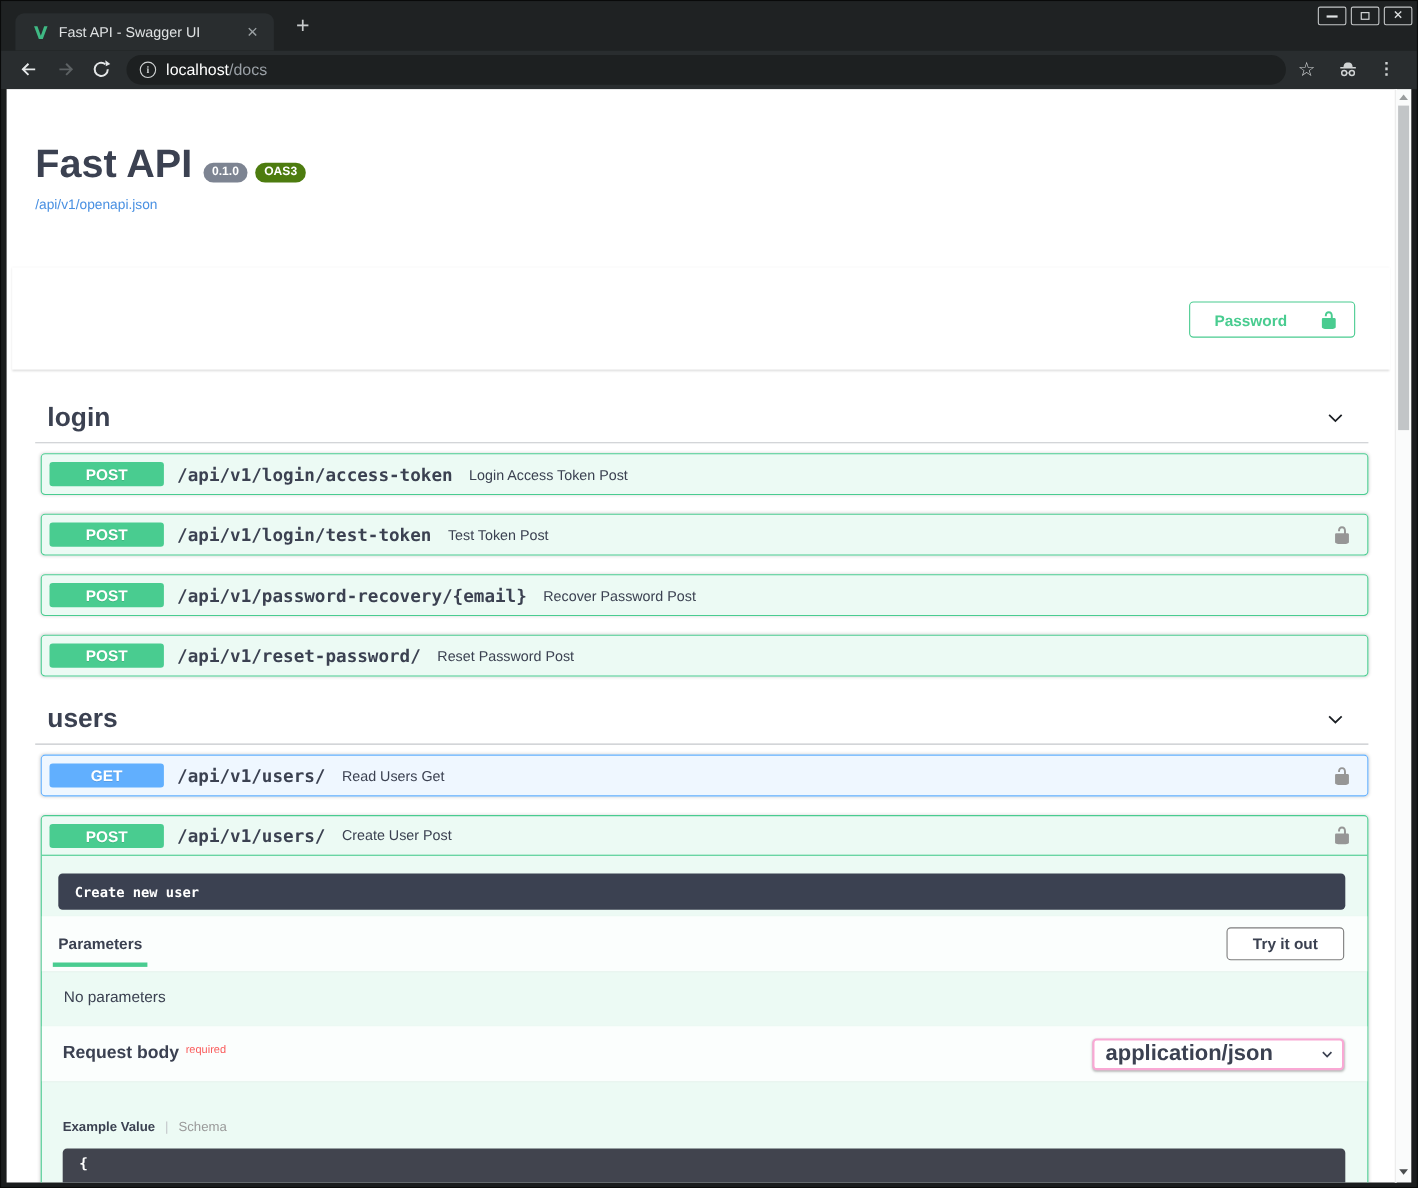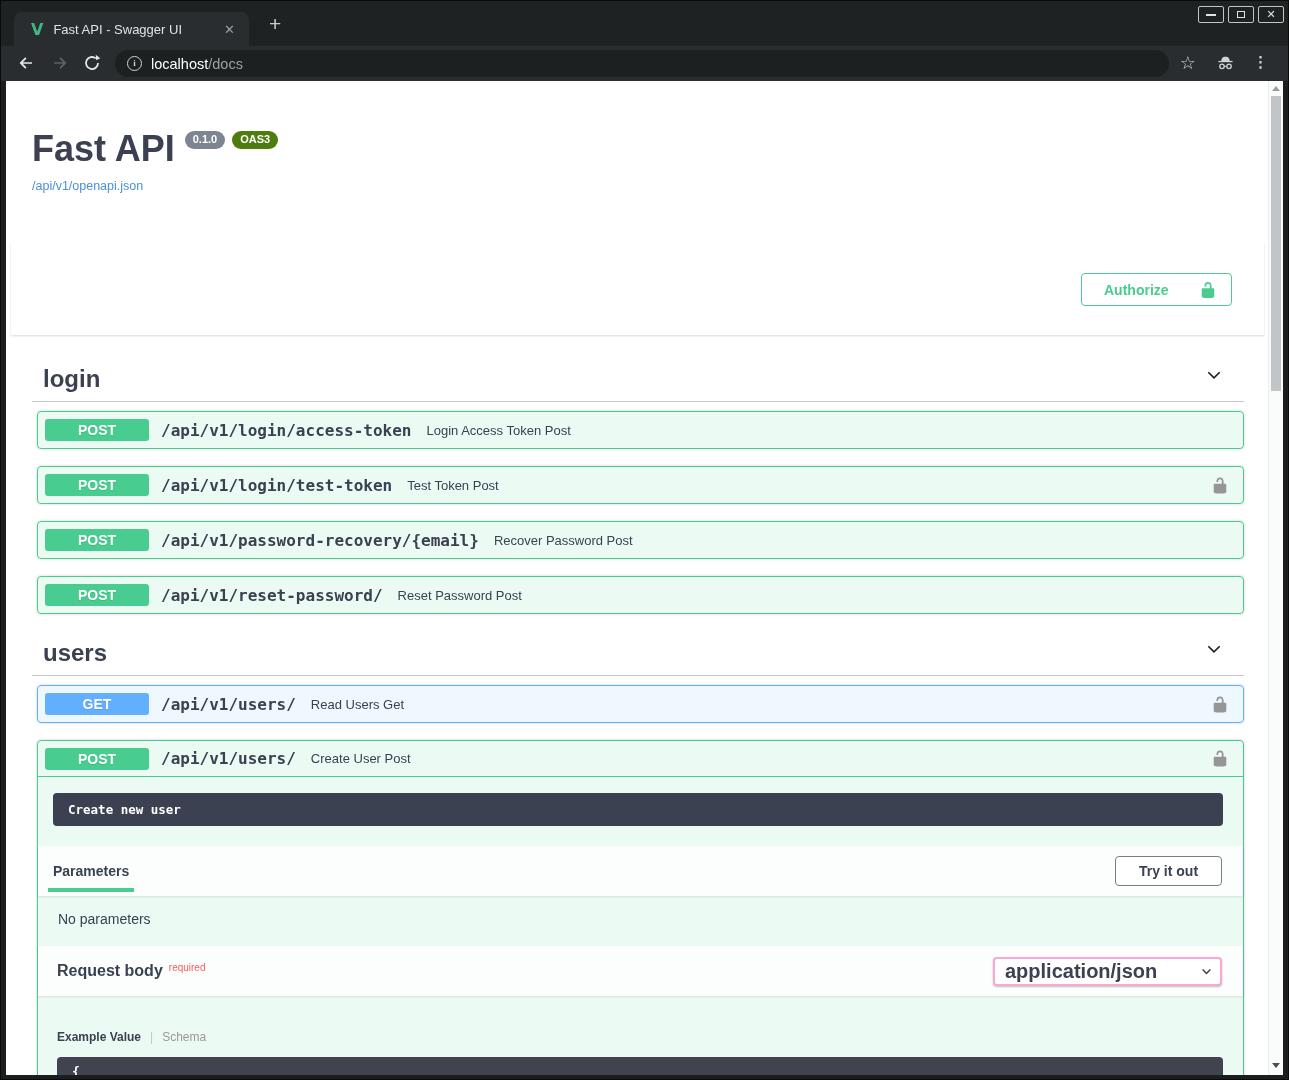--- a/index.html
+++ b/index.html
@@ -45,37 +45,37 @@
               font-weight: 700; letter-spacing: 0; }
 
   
   .page { position: absolute; top: 80px; left: 5px; width: 1264px; bottom: 4px;
           background: #fff; overflow: hidden; color: #3b4151; }
   .swagger-wrap { padding: 0 26px; }
 
   .info { padding-top: 46px; }
   .api-title { font-size: 36px; font-weight: 700; color: #3b4151; line-height: 1.2; }
   .badge { display: inline-block; vertical-align: top; color: #fff; font-weight: 700;
-           font-size: 11px; padding: 2px 8px 3px; border-radius: 50px; margin-top: 4px; }
+           font-size: 11px; padding: 2px 8px 3px; border-radius: 50px; margin-top: 21px; }
   .version-badge { background: #7d8492; margin-left: 10px; }
   .oas-badge { background: #4d7c0f; margin-left: 7px; }
   .spec-link { display: inline-block; margin-top: 9px; color: #4990e2; font-size: 12.5px;
                text-decoration: none; cursor: pointer; }
 
   .scheme-container { margin: 48px 6px 22px 5px; height: 93px; background: #fff;
                       box-shadow: 0 1px 2px 0 rgba(0,0,0,0.15); position: relative; }
   .authorize-btn { position: absolute; top: 31px; right: 32px; width: 151px; height: 33px;
                    border: 1px solid #49cc90; border-radius: 4px; background: #fff;
                    color: #49cc90; font-weight: 700; font-size: 14px; display: flex;
                    align-items: center; padding: 0 14px 0 22px; cursor: pointer;
                    font-family: "Liberation Sans", sans-serif; }
   .authorize-btn svg { margin-left: auto; }
 
   
-  .opblock-tag { display: flex; padding: 8px 20px 8px 11px;
+  .opblock-tag { display: flex; align-items: center; padding: 8px 20px 8px 11px;
                  margin-bottom: 9px; border-bottom: 1px solid rgba(59,65,81,0.3);
                  cursor: pointer; gap: 39px; }
   .tag-title { font-size: 24px; font-weight: 700; color: #3b4151; }
   .tag-arrow { margin-left: auto; }
 
   .opblock { margin: 0 0 17px 5px; border: 1px solid; border-radius: 4px;
              box-shadow: 0 0 3px rgba(0,0,0,0.19); }
   .opblock-summary { display: flex; align-items: center; height: 36px;
                      padding: 0 14px 0 7px; cursor: pointer; }
   .opblock-method { width: 104px; height: 22px; border-radius: 3px; color: #fff;
@@ -85,21 +85,21 @@
   .opblock-path { font-family: "DejaVu Sans Mono", monospace; font-size: 16px;
                   font-weight: 700; color: #3b4151; }
   .opblock-desc { font-size: 13px; color: #3b4151; margin-left: 15px; }
   .lock-btn { margin-left: auto; background: none; border: none; cursor: pointer;
               display: flex; align-items: center; }
 
   
   .op-description { margin: 16px 20px 0 15px; background: #3b4151; border-radius: 4px;
                     padding: 9px 15px; color: #fff; font-family: "DejaVu Sans Mono", monospace;
                     font-size: 12.5px; font-weight: 600; }
-  .section-header { margin-top: 20px; background: rgba(255,255,255,0.8);
+  .section-header { margin-top: 6px; background: rgba(255,255,255,0.8);
                     box-shadow: 0 1px 2px rgba(0,0,0,0.1); height: 50px; display: flex;
                     align-items: center; padding: 0 21px 0 15px; }
   .param-tab { height: 100%; display: flex; align-items: center; padding: 0 5px;
                margin-left: -5px; position: relative; font-size: 14px; font-weight: 700;
                color: #3b4151; }
   .param-tab::after { content: ''; position: absolute; left: 0; right: 0; bottom: 4px;
                       height: 4px; background: #49cc90; }
   .tryout-btn { margin-left: auto; width: 107px; height: 30px; border: 1.5px solid #7d7d7d;
                 border-radius: 4px; background: #fff; font-size: 14px; font-weight: 600;
                 color: #3b4151; cursor: pointer; font-family: "Liberation Sans", sans-serif; }
@@ -189,21 +189,21 @@
   <div class="page">
     <div class="swagger-wrap">
       <div class="info">
         <h1 class="api-title"><span>Fast API</span><span class="badge version-badge">0.1.0</span><span class="badge oas-badge">OAS3</span></h1>
         <a class="spec-link">/api/v1/openapi.json</a>
       </div>
     </div>
 
     <div class="scheme-container">
       <button class="authorize-btn">
-        <span>Authorize</span>
+        <span>Password</span>
         <svg width="18" height="18" viewBox="0 0 20 20">
           <path fill="#49cc90" d="M15.8 8H14V5.6C14 2.703 12.665 1 10 1 7.334 1 6 2.703 6 5.6V6h2v-.801C8 3.754 8.797 3 10 3c1.203 0 2 .754 2 2.199V8H4c-.553 0-1 .646-1 1.199V17c0 .549.428 1.139.951 1.307l1.197.387C5.672 18.861 6.55 19 7.1 19h5.8c.549 0 1.428-.139 1.951-.307l1.196-.387c.524-.167.953-.757.953-1.306V9.199C17 8.646 16.352 8 15.8 8z"></path>
         </svg>
       </button>
     </div>
 
     <div class="swagger-wrap">
   <div class="tag-section">
     <h3 class="opblock-tag">
       <span class="tag-title">login</span>

